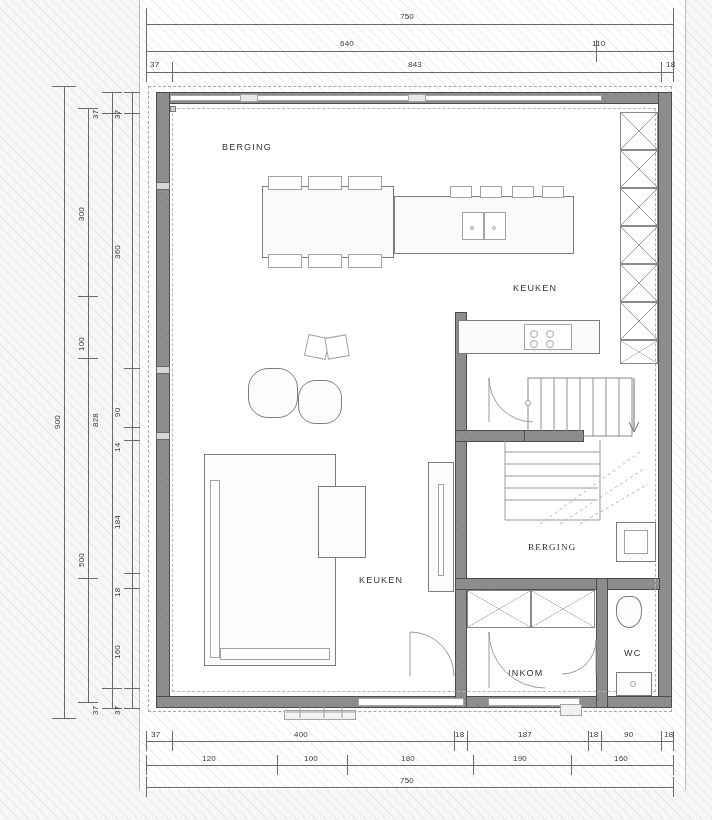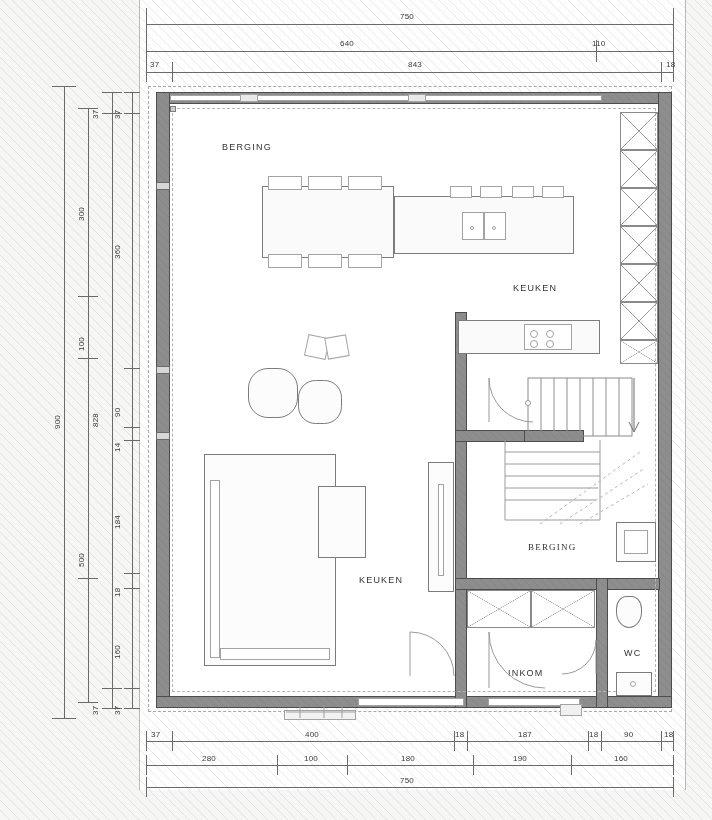--- a/index.html
+++ b/index.html
@@ -208,35 +208,35 @@
   <div class="dimline dim-h" style="left:146px; top:741px; width:527px;"></div>
   <div class="dimline dim-v" style="left:146px; top:731px; height:20px;"></div>
   <div class="dimline dim-v" style="left:172px; top:731px; height:20px;"></div>
   <div class="dimline dim-v" style="left:454px; top:731px; height:20px;"></div>
   <div class="dimline dim-v" style="left:467px; top:731px; height:20px;"></div>
   <div class="dimline dim-v" style="left:588px; top:731px; height:20px;"></div>
   <div class="dimline dim-v" style="left:601px; top:731px; height:20px;"></div>
   <div class="dimline dim-v" style="left:661px; top:731px; height:20px;"></div>
   <div class="dimline dim-v" style="left:673px; top:731px; height:20px;"></div>
   <div class="dimtext" style="left:151px; top:730px;">37</div>
-  <div class="dimtext" style="left:305px; top:730px;">400</div>
+  <div class="dimtext" style="left:294px; top:730px;">400</div>
   <div class="dimtext" style="left:455px; top:730px;">18</div>
   <div class="dimtext" style="left:518px; top:730px;">187</div>
   <div class="dimtext" style="left:589px; top:730px;">18</div>
   <div class="dimtext" style="left:624px; top:730px;">90</div>
   <div class="dimtext" style="left:664px; top:730px;">18</div>
 
   <div class="dimline dim-h" style="left:146px; top:765px; width:527px;"></div>
   <div class="dimline dim-v" style="left:146px; top:755px; height:20px;"></div>
   <div class="dimline dim-v" style="left:277px; top:755px; height:20px;"></div>
   <div class="dimline dim-v" style="left:347px; top:755px; height:20px;"></div>
   <div class="dimline dim-v" style="left:473px; top:755px; height:20px;"></div>
   <div class="dimline dim-v" style="left:571px; top:755px; height:20px;"></div>
   <div class="dimline dim-v" style="left:673px; top:755px; height:20px;"></div>
-  <div class="dimtext" style="left:202px; top:754px;">280</div>
+  <div class="dimtext" style="left:202px; top:754px;">120</div>
   <div class="dimtext" style="left:304px; top:754px;">100</div>
   <div class="dimtext" style="left:401px; top:754px;">180</div>
   <div class="dimtext" style="left:513px; top:754px;">190</div>
   <div class="dimtext" style="left:614px; top:754px;">160</div>
 
   <div class="dimline dim-h" style="left:146px; top:787px; width:527px;"></div>
   <div class="dimline dim-v" style="left:146px; top:777px; height:20px;"></div>
   <div class="dimline dim-v" style="left:673px; top:777px; height:20px;"></div>
   <div class="dimtext" style="left:400px; top:776px;">750</div>
 

